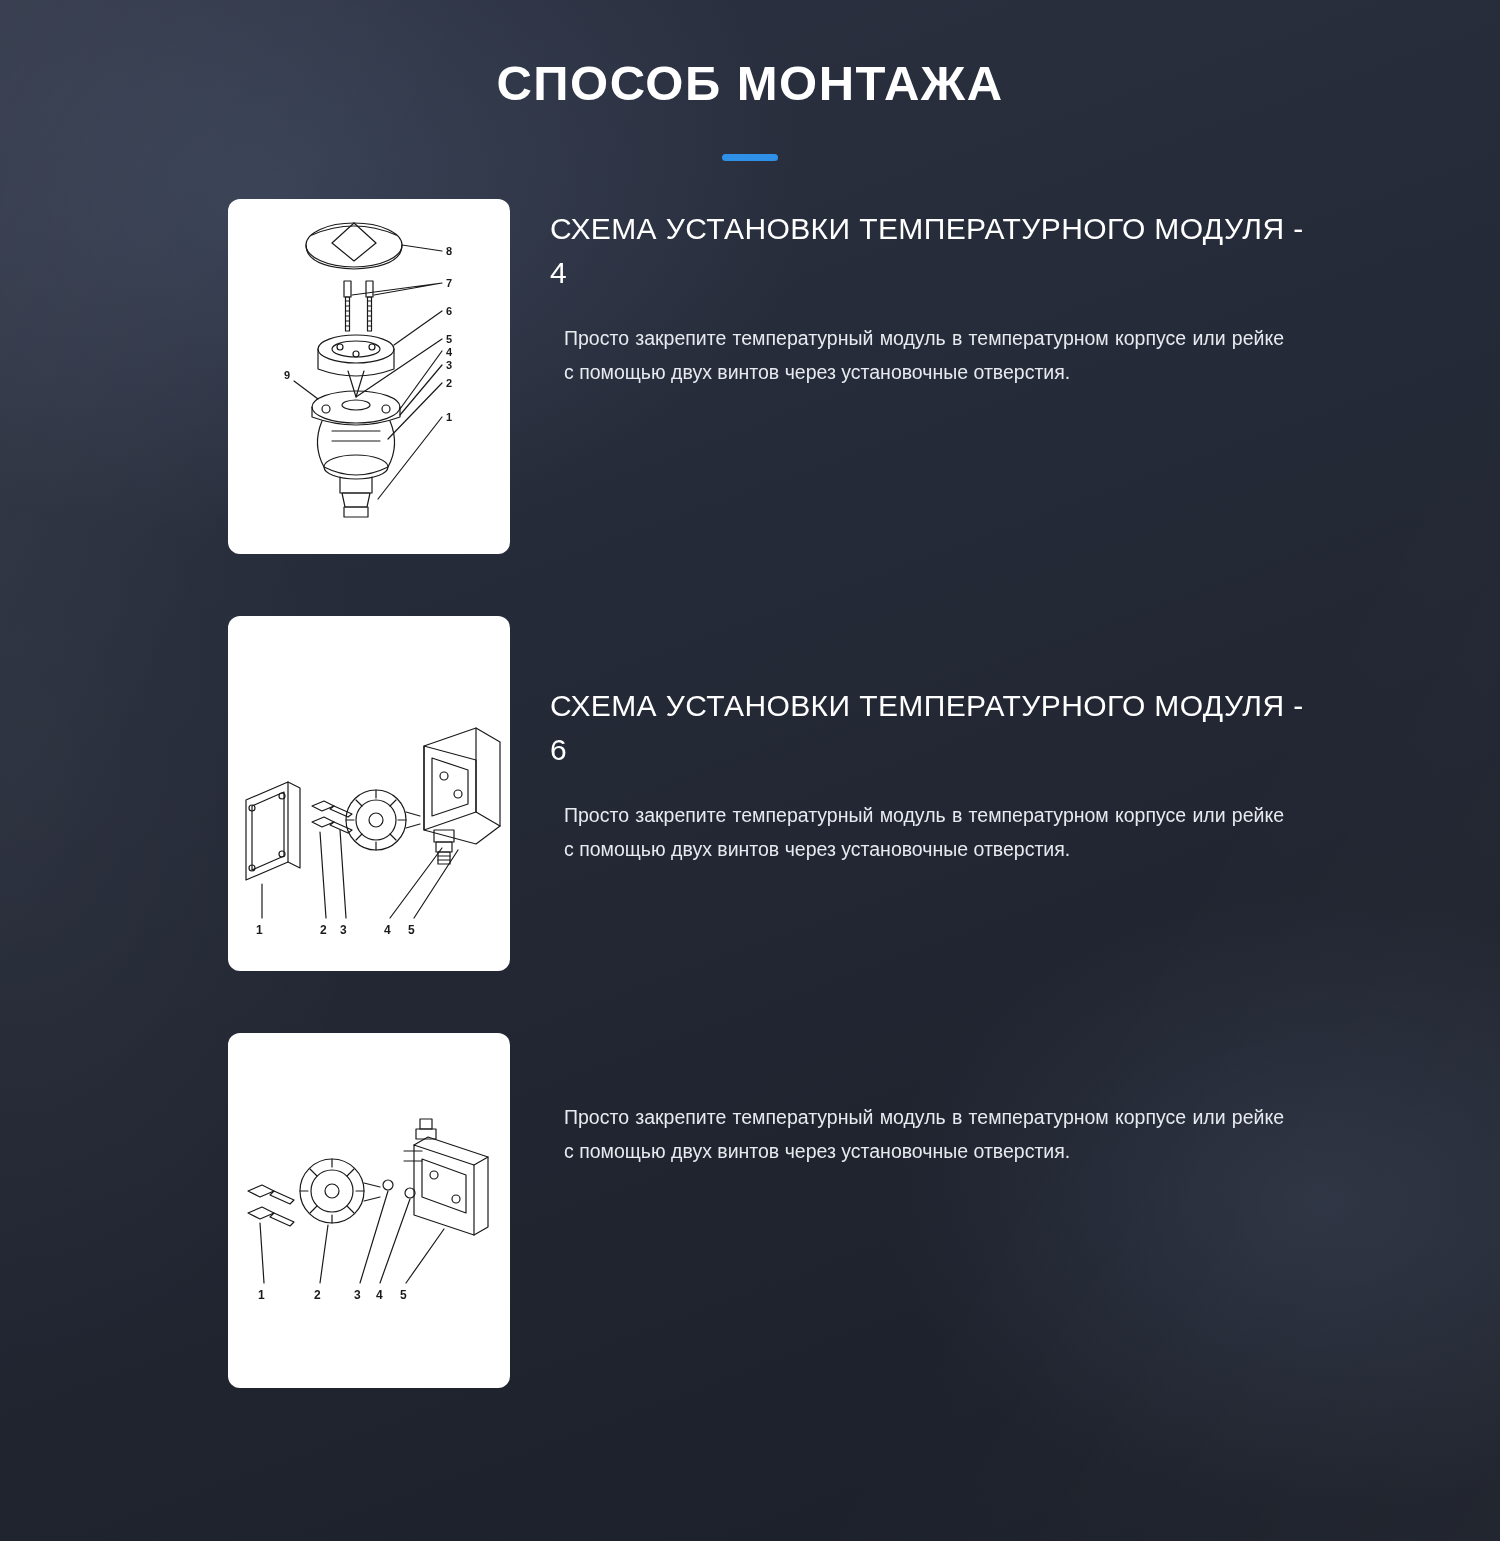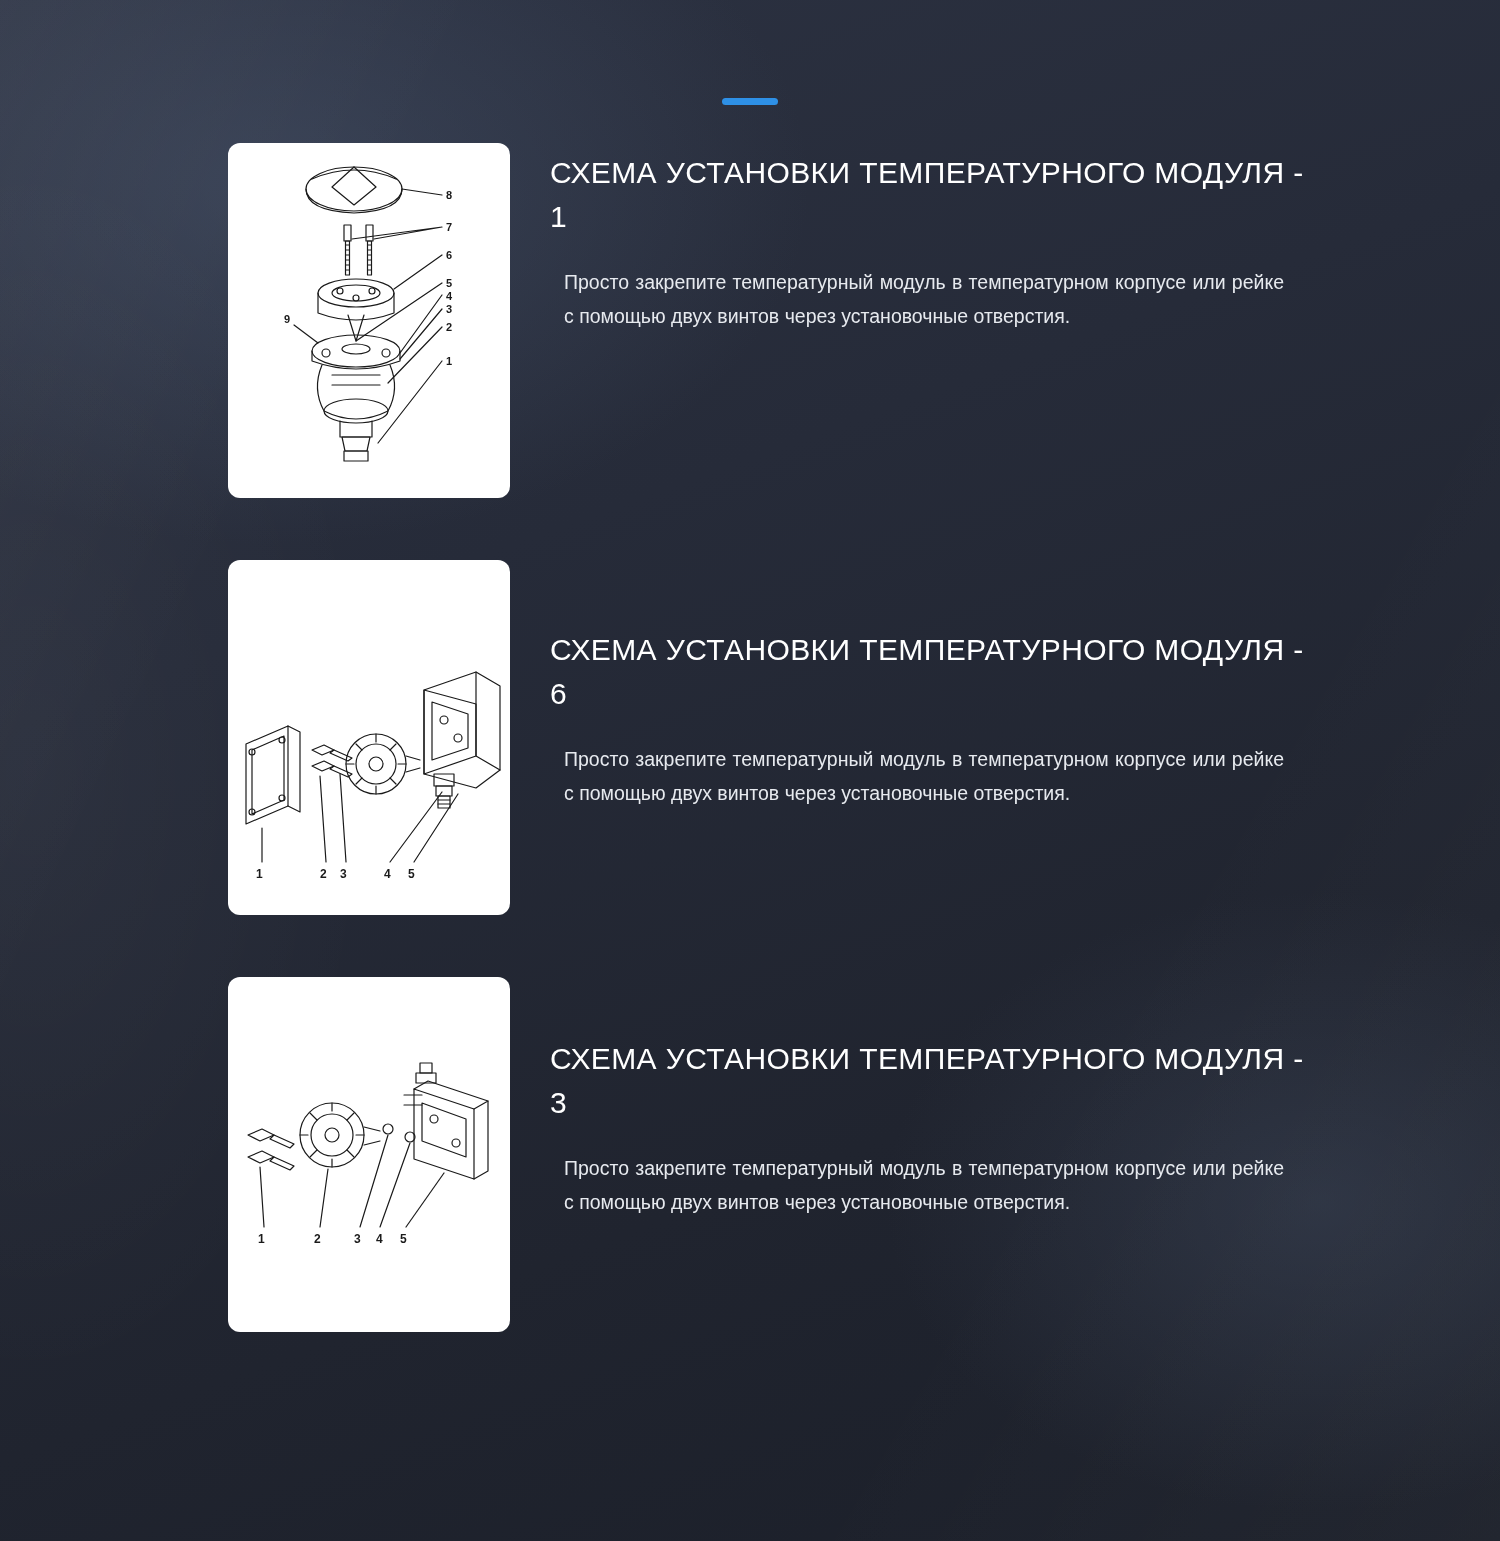--- a/index.html
+++ b/index.html
@@ -109,20 +109,21 @@
   .section.s3 { margin-top: 48px; }
   .section.s2 .section-text { padding-top: 68px; }
   .section.s3 .section-text { padding-top: 60px; }
 </style>
 </head>
 <body>
 
 <div class="page">
 
   <div class="header">
+    <h1>СПОСОБ МОНТАЖА</h1>
     <div class="title-underline"></div>
   </div>
 
   <div class="sections">
 
     <div class="section s1">
       <div class="fig-card">
         <svg width="282" height="355" viewBox="0 0 282 355">
           <g fill="none" stroke="#1a1a1a" stroke-width="1.2" stroke-linejoin="round" stroke-linecap="round">
 
@@ -176,21 +177,21 @@
             <text x="56" y="180">9</text>
             <text x="218" y="144">5</text>
             <text x="218" y="157">4</text>
             <text x="218" y="170">3</text>
             <text x="218" y="188">2</text>
             <text x="218" y="222">1</text>
           </g>
         </svg>
       </div>
       <div class="section-text">
-        <h2 class="section-title">СХЕМА УСТАНОВКИ ТЕМПЕРАТУРНОГО МОДУЛЯ - 1</h2>
+        <h2 class="section-title">СХЕМА УСТАНОВКИ ТЕМПЕРАТУРНОГО МОДУЛЯ - 4</h2>
         <p class="section-body">Просто закрепите температурный модуль в температурном корпусе или рейке с помощью двух винтов через установочные отверстия.</p>
       </div>
     </div>
 
     <div class="section s2">
       <div class="fig-card">
         <svg width="282" height="355" viewBox="0 0 282 355">
           <g fill="none" stroke="#1a1a1a" stroke-width="1.2" stroke-linejoin="round" stroke-linecap="round">
 
             <path d="M18 184 L60 166 L60 246 L18 264 Z"></path>
@@ -286,19 +287,18 @@
           <g font-family="Liberation Sans, sans-serif" font-size="12" font-weight="bold" fill="#1a1a1a">
             <text x="30" y="266">1</text>
             <text x="86" y="266">2</text>
             <text x="126" y="266">3</text>
             <text x="148" y="266">4</text>
             <text x="172" y="266">5</text>
           </g>
         </svg>
       </div>
       <div class="section-text">
-        <h2 class="section-title">СХЕМА УСТАНОВКИ ТЕМПЕРАТУРНОГО МОДУЛЯ - 3</h2>
         <p class="section-body">Просто закрепите температурный модуль в температурном корпусе или рейке с помощью двух винтов через установочные отверстия.</p>
       </div>
     </div>
 
   </div>
 </div>
 
 </body></html>

